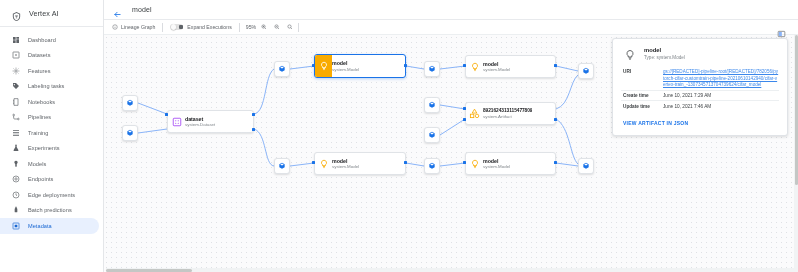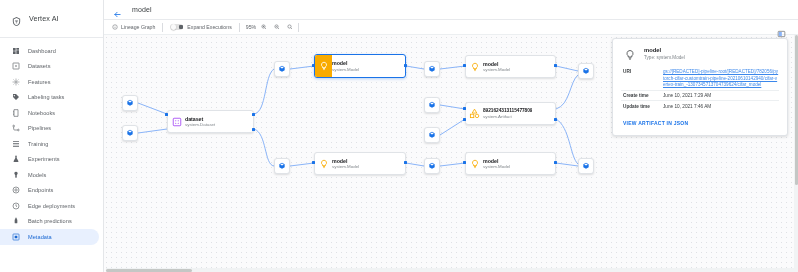--- a/index.html
+++ b/index.html
@@ -13,21 +13,21 @@
 
   
   .sidebar {
     width: 104px; height: 272px;
     background: #ffffff;
     border-right: 1px solid #e4e6e9;
     flex: 0 0 104px;
     position: relative;
   }
   .brand {
-    height: 38px; display: flex; align-items: center; gap: 7px;
+    height: 27px; display: flex; align-items: center; gap: 7px;
     padding-left: 11px; border-bottom: 1px solid #e8eaed;
   }
   .brand-logo { width: 11px; height: 11px; flex: 0 0 11px; color:#5f6368; }
   .brand-name { font-size: 7.2px; color: #3c4043; font-weight: 500; letter-spacing: .1px; }
 
   .nav { padding-top: 5px; }
   .nav-item {
     height: 15.5px; display: flex; align-items: center; gap: 8px;
     padding-left: 12px; cursor: pointer; position: relative;
   }

